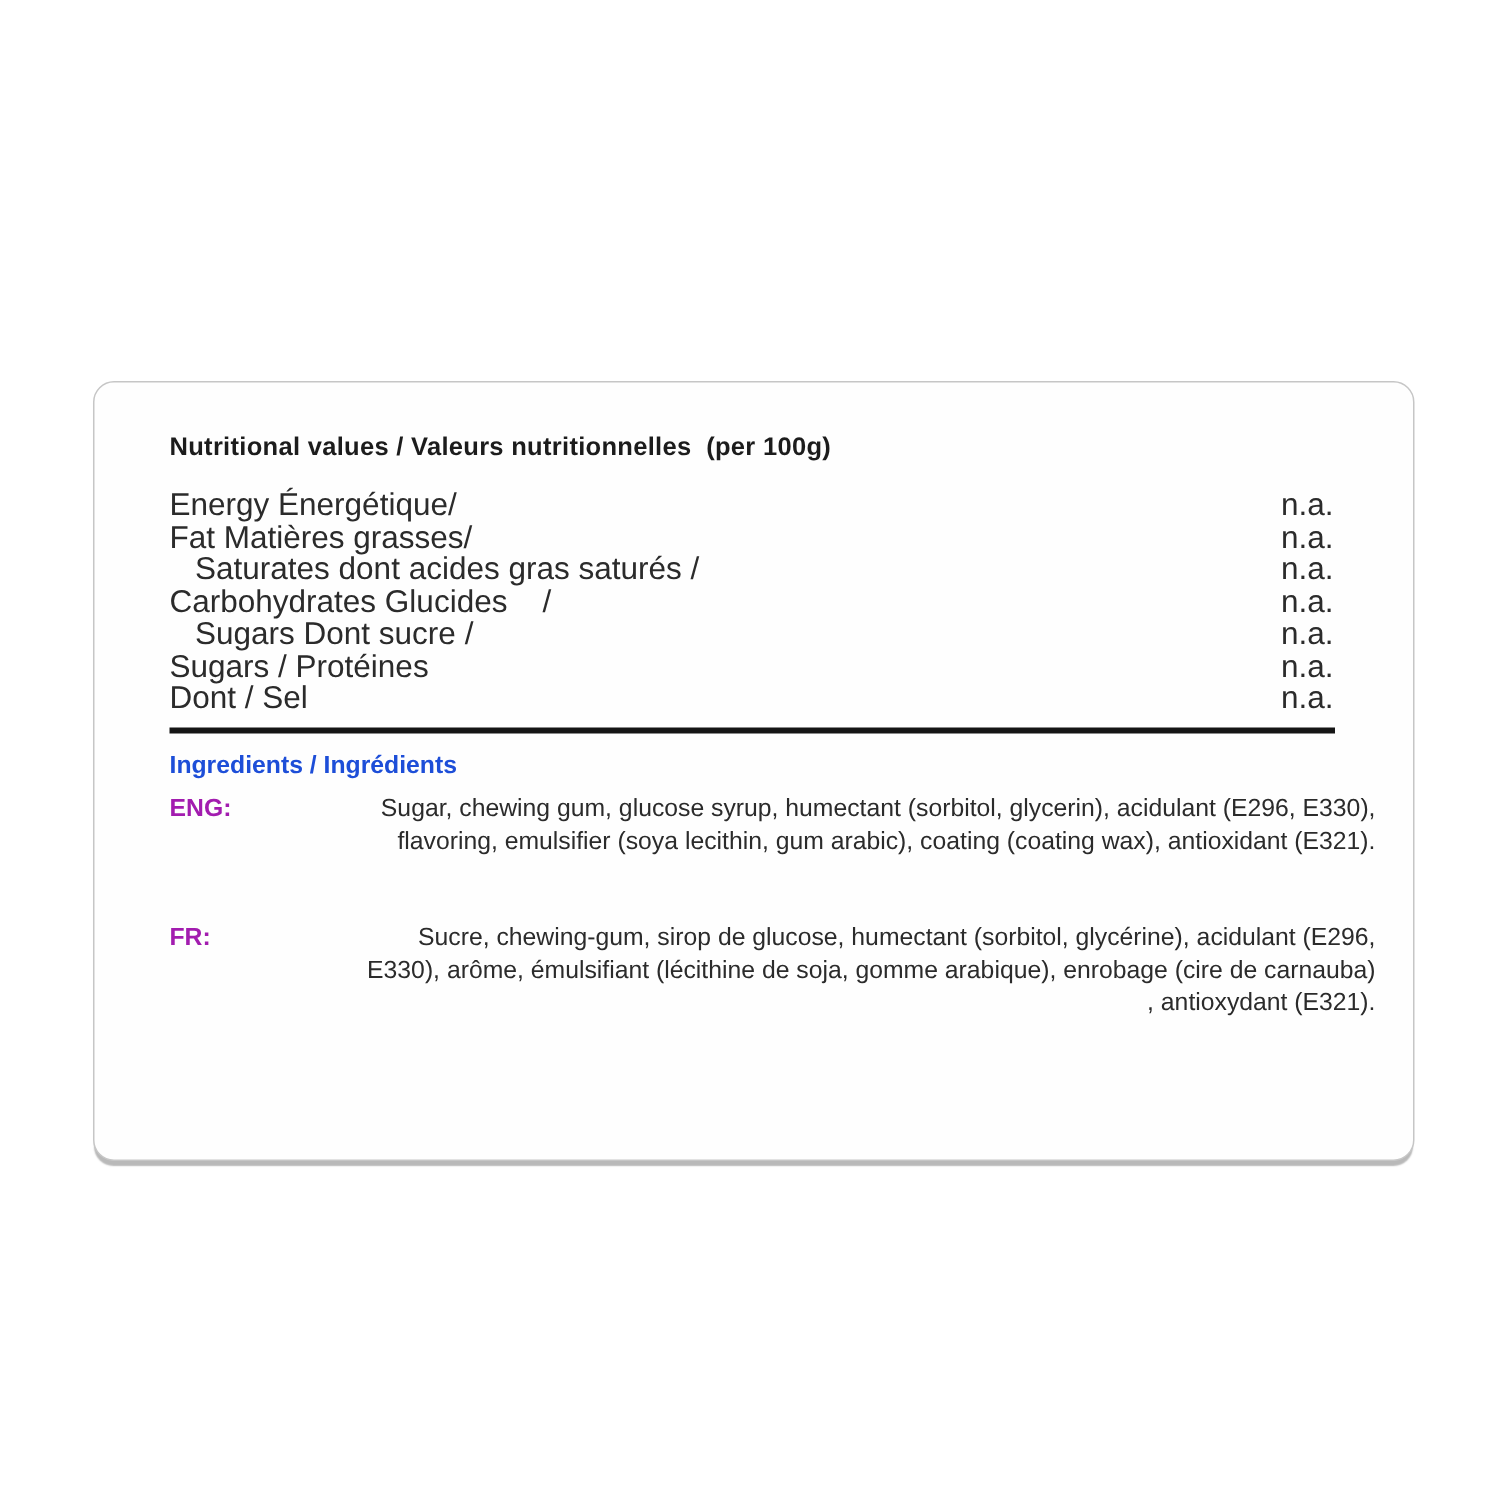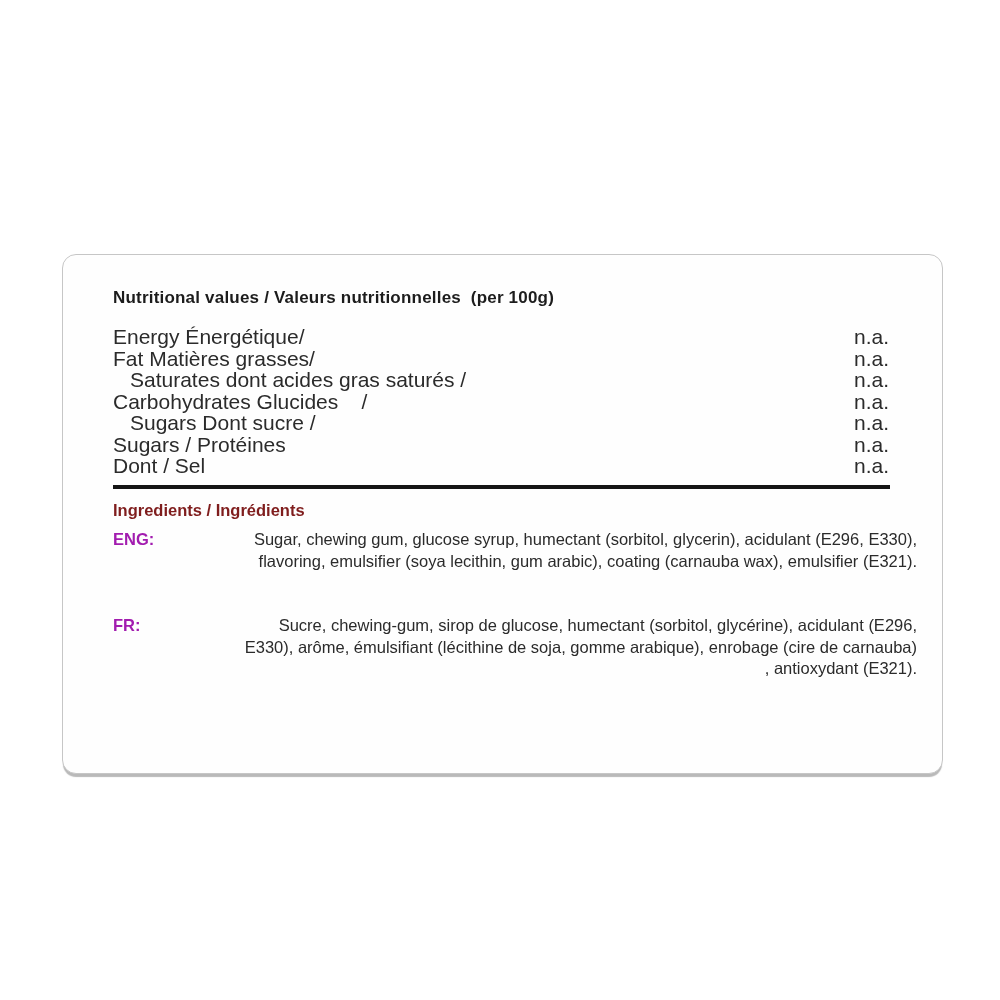--- a/index.html
+++ b/index.html
@@ -70,21 +70,21 @@
     top: 230px;
     height: 4px;
     background: #151515;
   }
   .ing-heading {
     position: absolute;
     left: 50px;
     top: 246px;
     font-size: 16.5px;
     font-weight: bold;
-    color: #7f1d1d;
+    color: #1d4ed8;
   }
   .ing-block {
     position: absolute;
     left: 50px;
     right: 25px;
     display: flex;
     align-items: flex-start;
   }
   .ing-block.eng { top: 274px; }
   .ing-block.fr  { top: 360px; }
@@ -146,21 +146,21 @@
     </div>
 
     <div class="divider"></div>
 
     <div class="ing-heading">Ingredients / Ingrédients</div>
 
     <div class="ing-block eng">
       <span class="ing-lang">ENG:</span>
       <div class="ing-text">
         <div class="ing-line">Sugar, chewing gum, glucose syrup, humectant (sorbitol, glycerin), acidulant (E296, E330),</div>
-        <div class="ing-line">flavoring, emulsifier (soya lecithin, gum arabic), coating (carnauba wax), emulsifier (E321).</div>
+        <div class="ing-line">flavoring, emulsifier (soya lecithin, gum arabic), coating (coating wax), antioxidant (E321).</div>
       </div>
     </div>
 
     <div class="ing-block fr">
       <span class="ing-lang">FR:</span>
       <div class="ing-text">
         <div class="ing-line">Sucre, chewing-gum, sirop de glucose, humectant (sorbitol, glycérine), acidulant (E296,</div>
         <div class="ing-line"> E330), arôme, émulsifiant (lécithine de soja, gomme arabique), enrobage (cire de carnauba)</div>
         <div class="ing-line">, antioxydant (E321).</div>
       </div>

